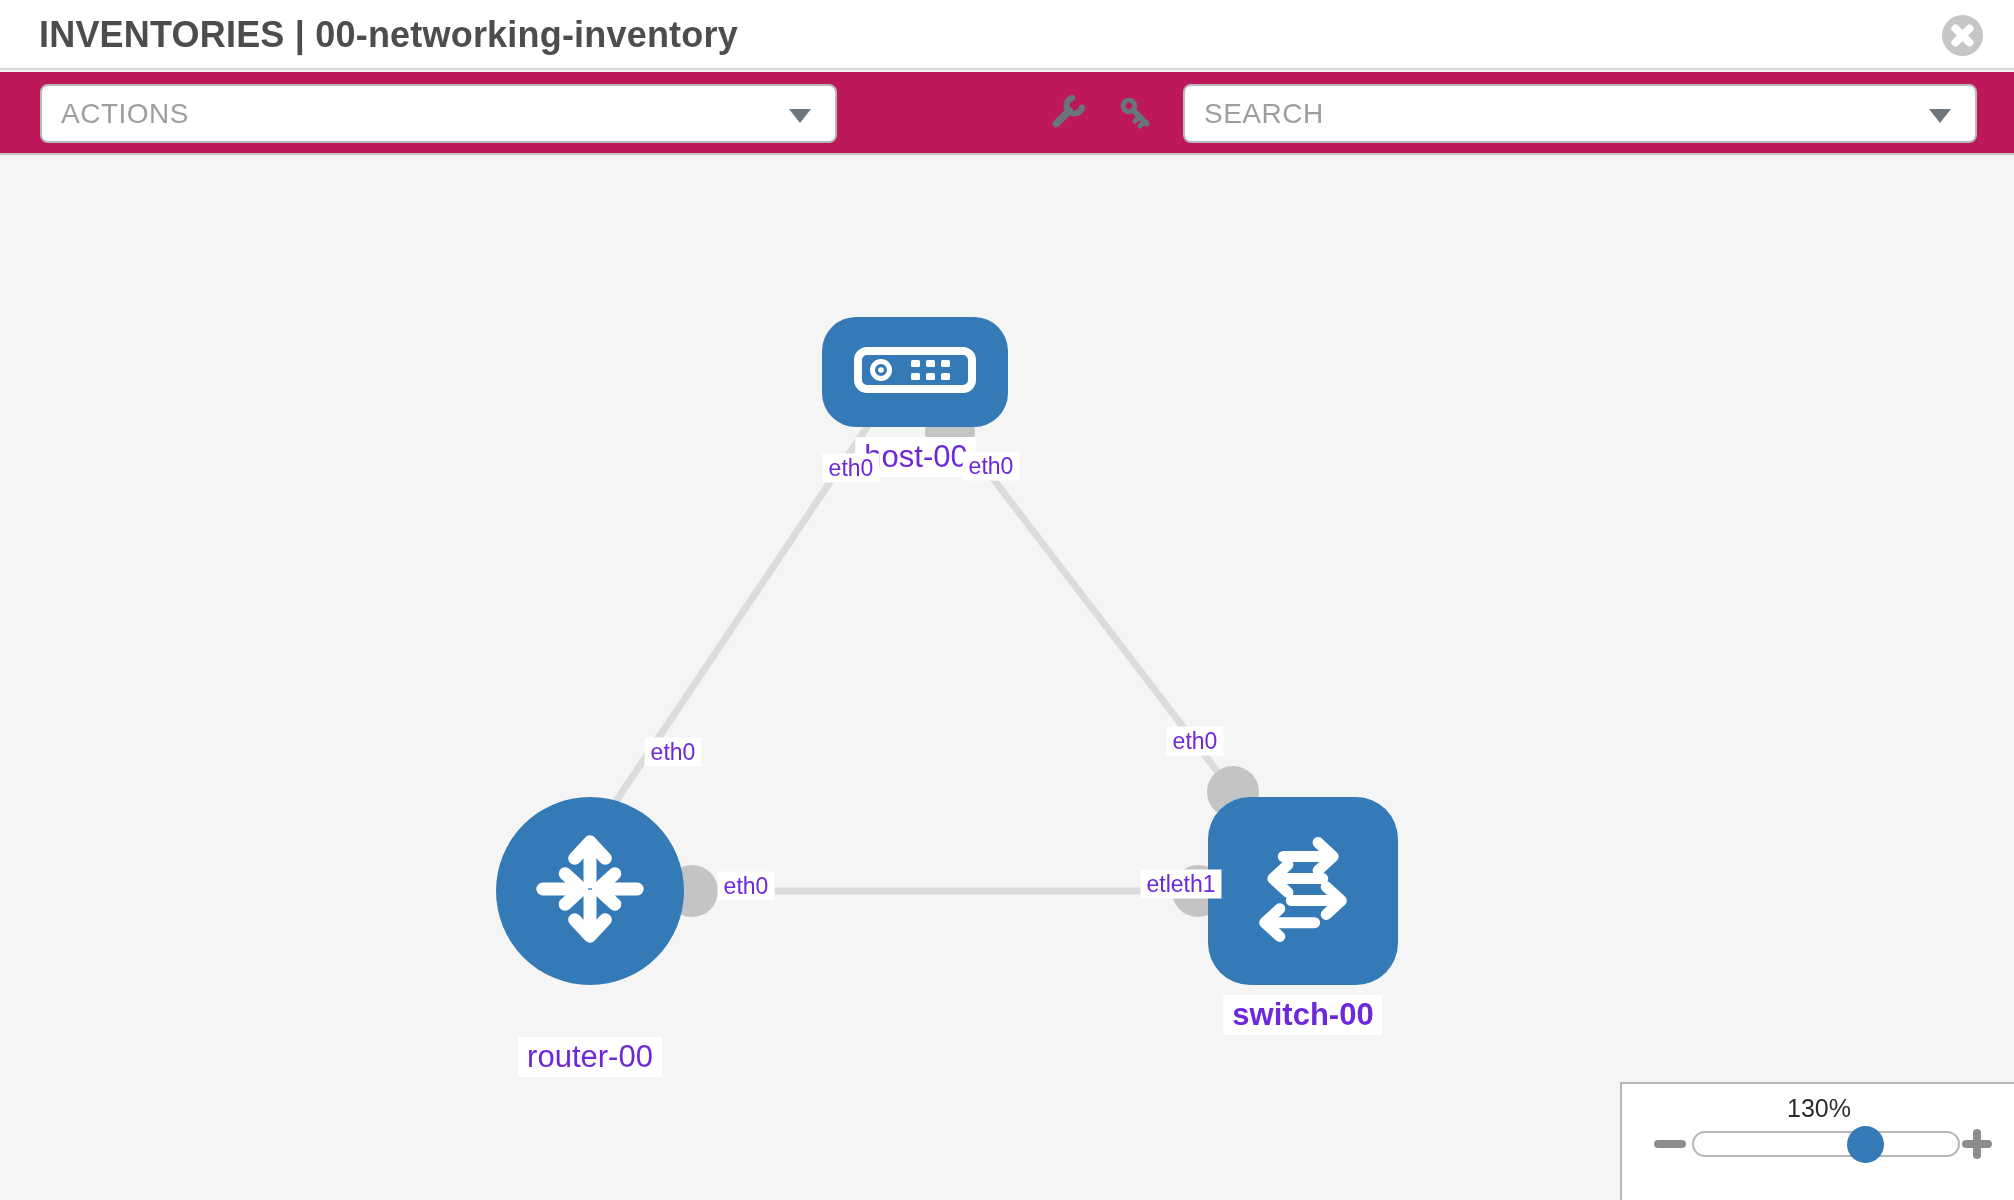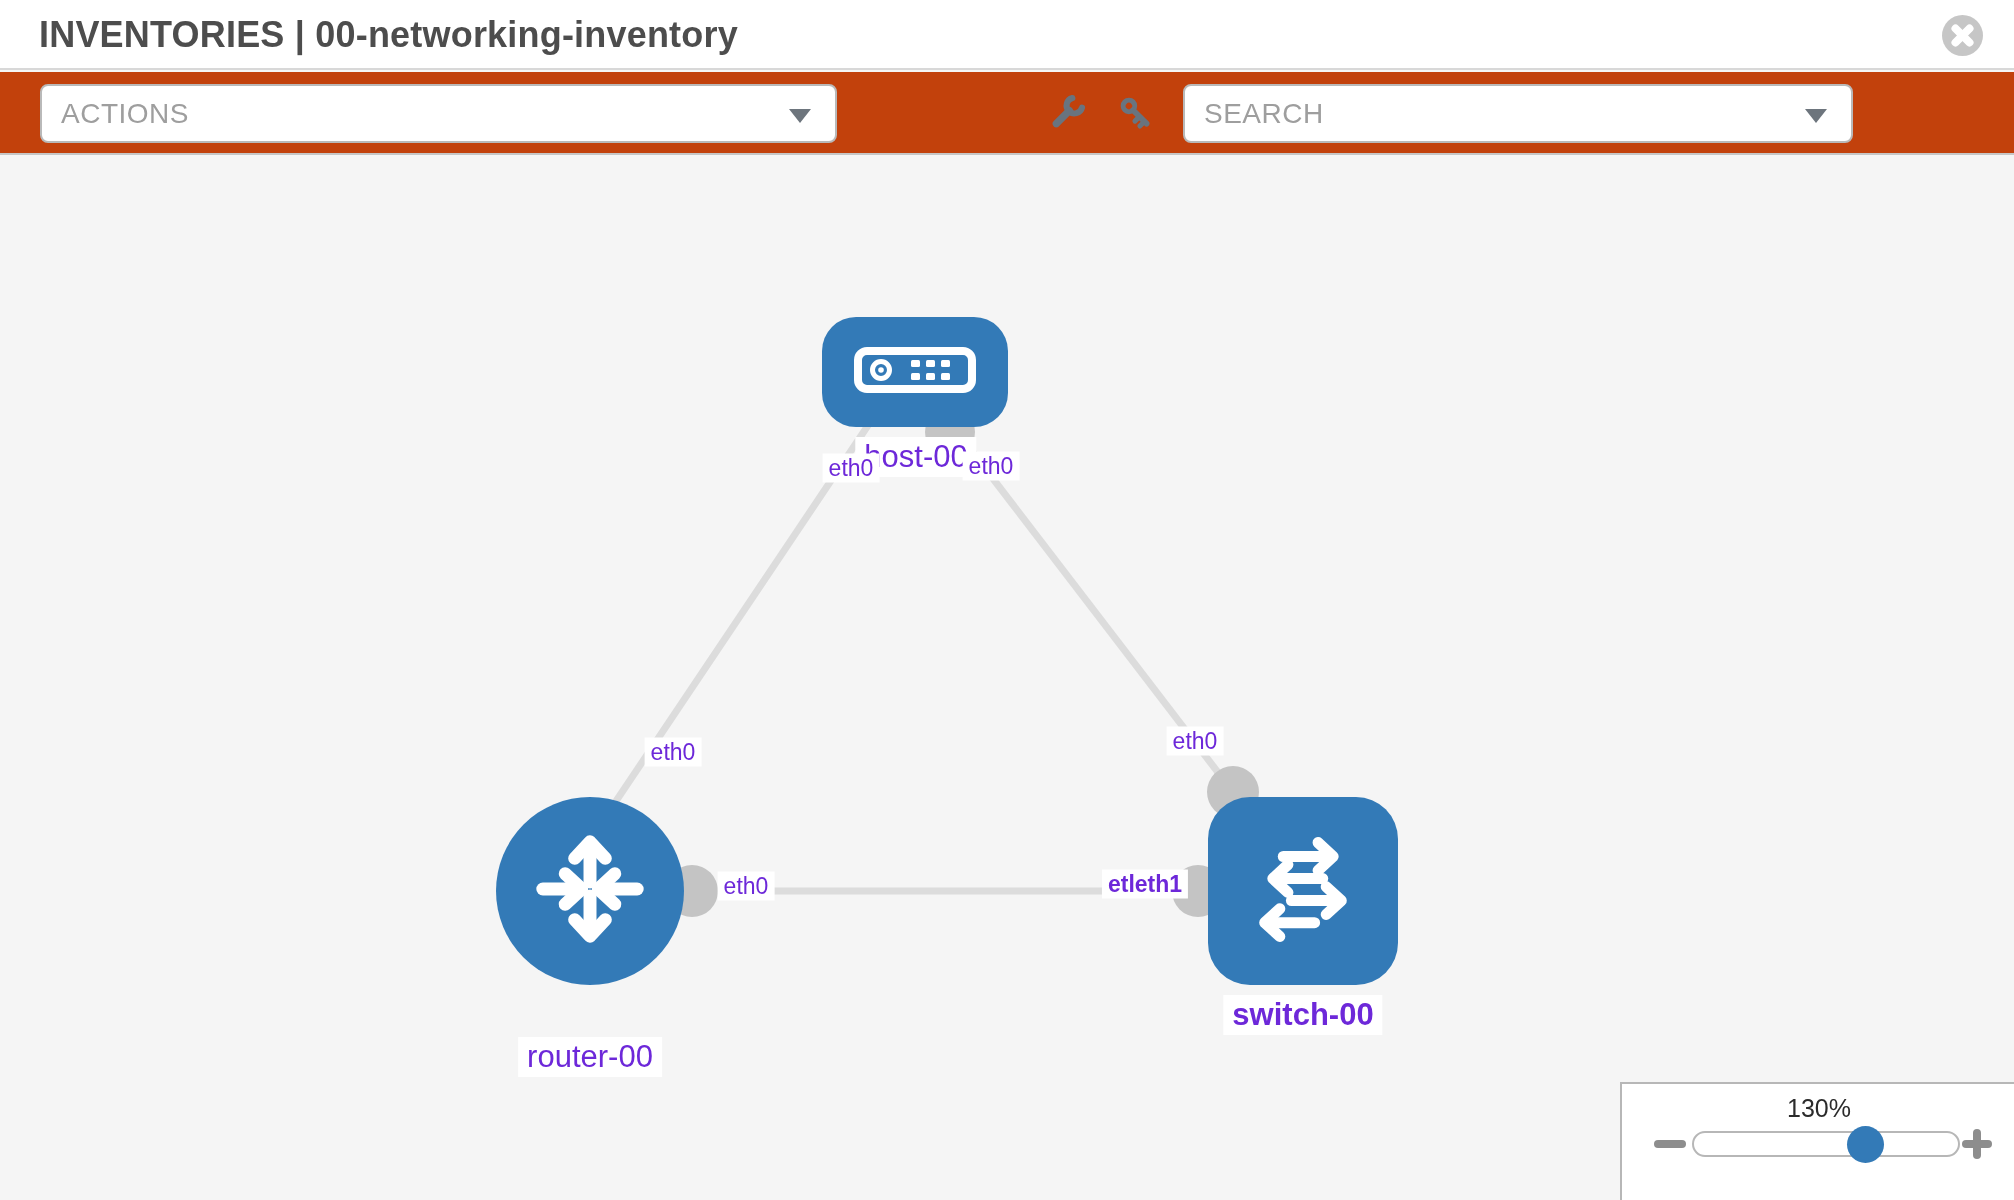--- a/index.html
+++ b/index.html
@@ -18,37 +18,37 @@
     position: absolute; left: 39px; top: 0; line-height: 70px;
     font-size: 36px; font-weight: bold; color: #4d4d4d; letter-spacing: 0.2px;
   }
   .close-btn {
     position: absolute; left: 1942px; top: 15px; width: 41px; height: 41px;
     cursor: pointer; border: none; background: transparent; padding: 0;
   }
   
   .toolbar {
     position: absolute; left: 0; top: 72px; width: 2014px; height: 83px;
-    background: #c2410c; border-bottom: 2px solid #c6c6c6; z-index: 30; padding-left: 31px;
+    background: #be185d; border-bottom: 2px solid #c6c6c6; z-index: 30; padding-left: 31px;
   }
   .select-box {
     position: absolute; top: 12px; height: 59px;
     background: #ffffff; border: 2px solid #b9b9b9; border-radius: 8px;
     display: flex; align-items: center; cursor: pointer;
   }
   .select-box .select-text {
     font-size: 28px; color: #9e9e9e; padding-left: 19px; letter-spacing: 0.5px;
   }
   .select-caret {
     position: absolute; right: 24px; top: 23px; width: 0; height: 0;
     border-left: 11px solid transparent; border-right: 11px solid transparent;
     border-top: 14px solid #6d757d;
   }
   .actions-select { left: 40px; width: 797px; }
-  .search-select  { left: 1183px; width: 670px; }
+  .search-select  { left: 1183px; width: 794px; }
   .tool-icon { position: absolute; cursor: pointer; }
   .wrench { left: 1046px; top: 20px; }
   .key    { left: 1116px; top: 21px; }
   
   .canvas {
     position: absolute; left: 0; top: 157px; width: 2014px; height: 1043px;
     background: #f5f5f5; z-index: 1;
   }
   svg.wires { position: absolute; left: 0; top: 157px; z-index: 2; }
   .node {
@@ -205,21 +205,21 @@
 
 <span class="chip chip-node" style="left:916px; top:457px;">host-00</span>
 <span class="chip chip-node" style="left:590px; top:1013px;margin-top:44px;">router-00</span>
 <span class="chip chip-node" style="left:1303px; top:1015px;font-weight:bold;">switch-00</span>
 
 <span class="chip chip-eth" style="left:851px; top:468px;">eth0</span>
 <span class="chip chip-eth" style="left:991px; top:466px;">eth0</span>
 <span class="chip chip-eth" style="left:673px; top:752px;">eth0</span>
 <span class="chip chip-eth" style="left:1195px; top:741px;">eth0</span>
 <span class="chip chip-eth" style="left:746px; top:886px;">eth0</span>
-<span class="chip chip-eth" style="left:1145px; top:884px;font-weight:bold;">etleth1</span>
+<span class="chip chip-eth" style="left:1181px; top:884px;">etleth1</span>
 
 <div class="zoom-panel">
   <div class="zoom-level">130%</div>
   <div class="zoom-minus"></div>
   <div class="zoom-track"></div>
   <div class="zoom-knob"></div>
   <div class="zoom-plus">
       <span class="h"></span>
       <span class="v"></span>
     </div>

